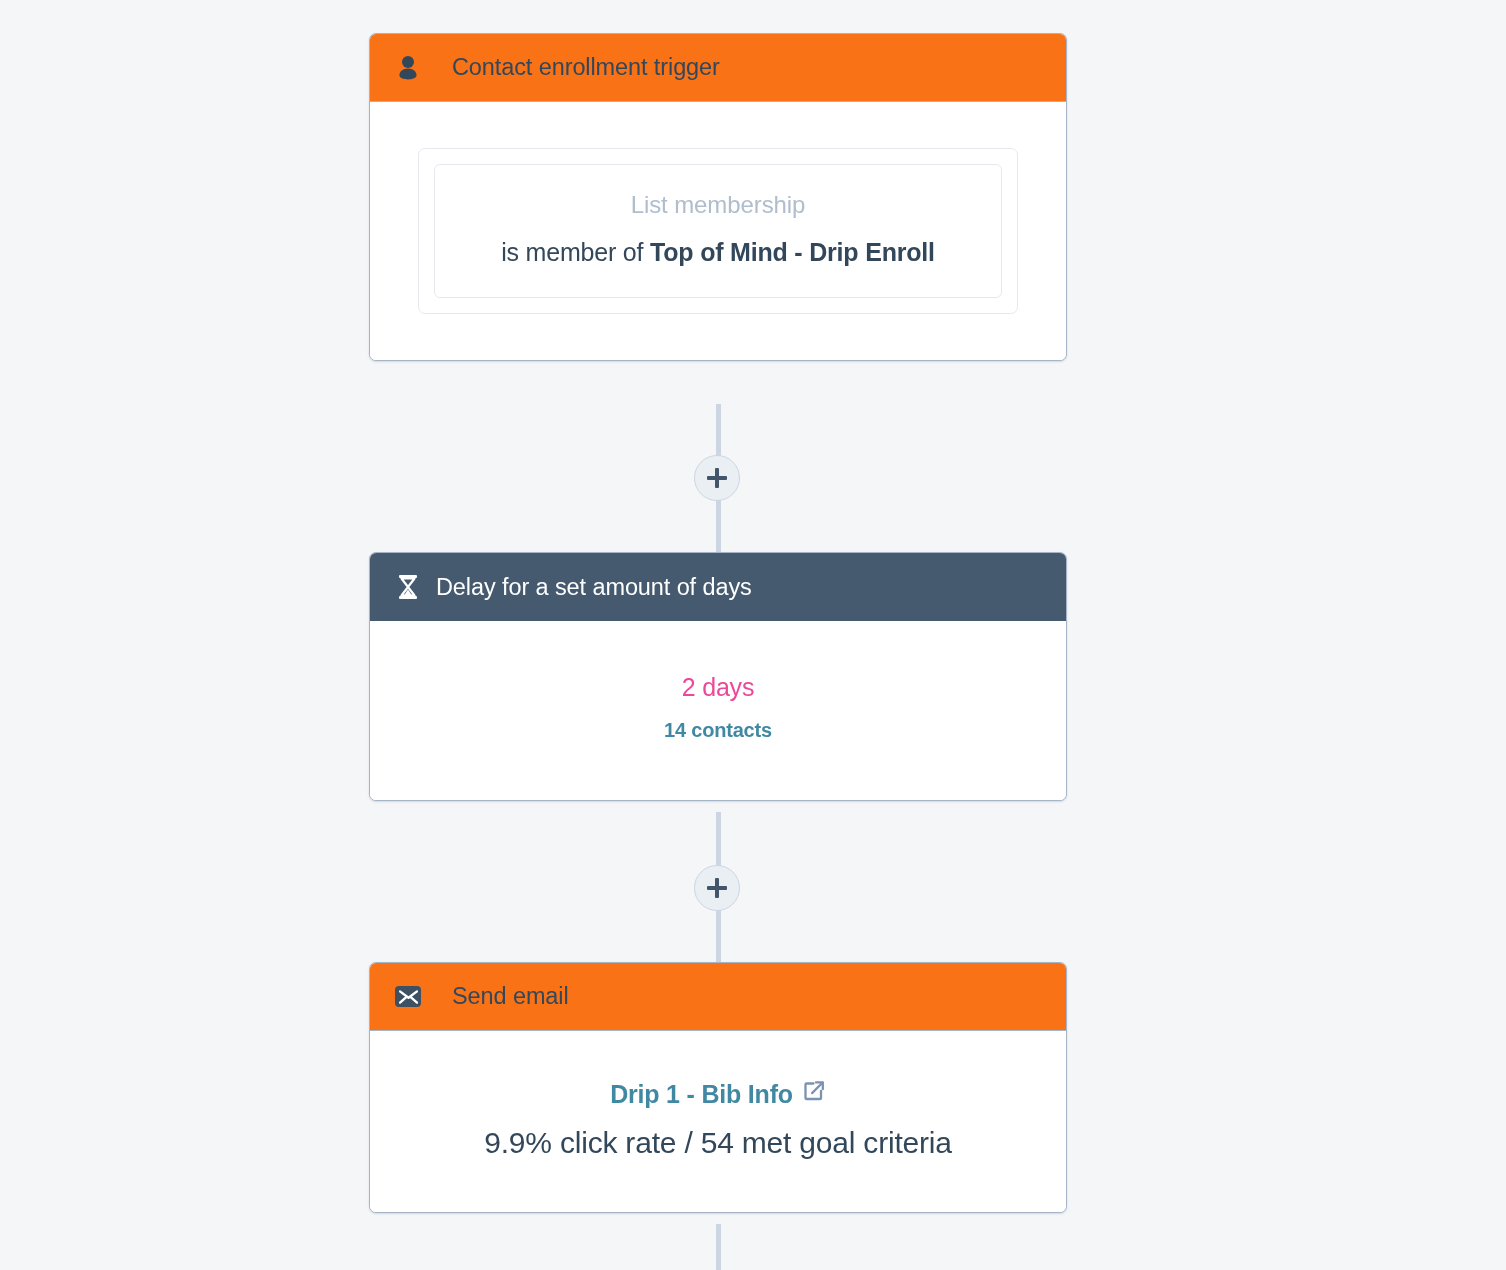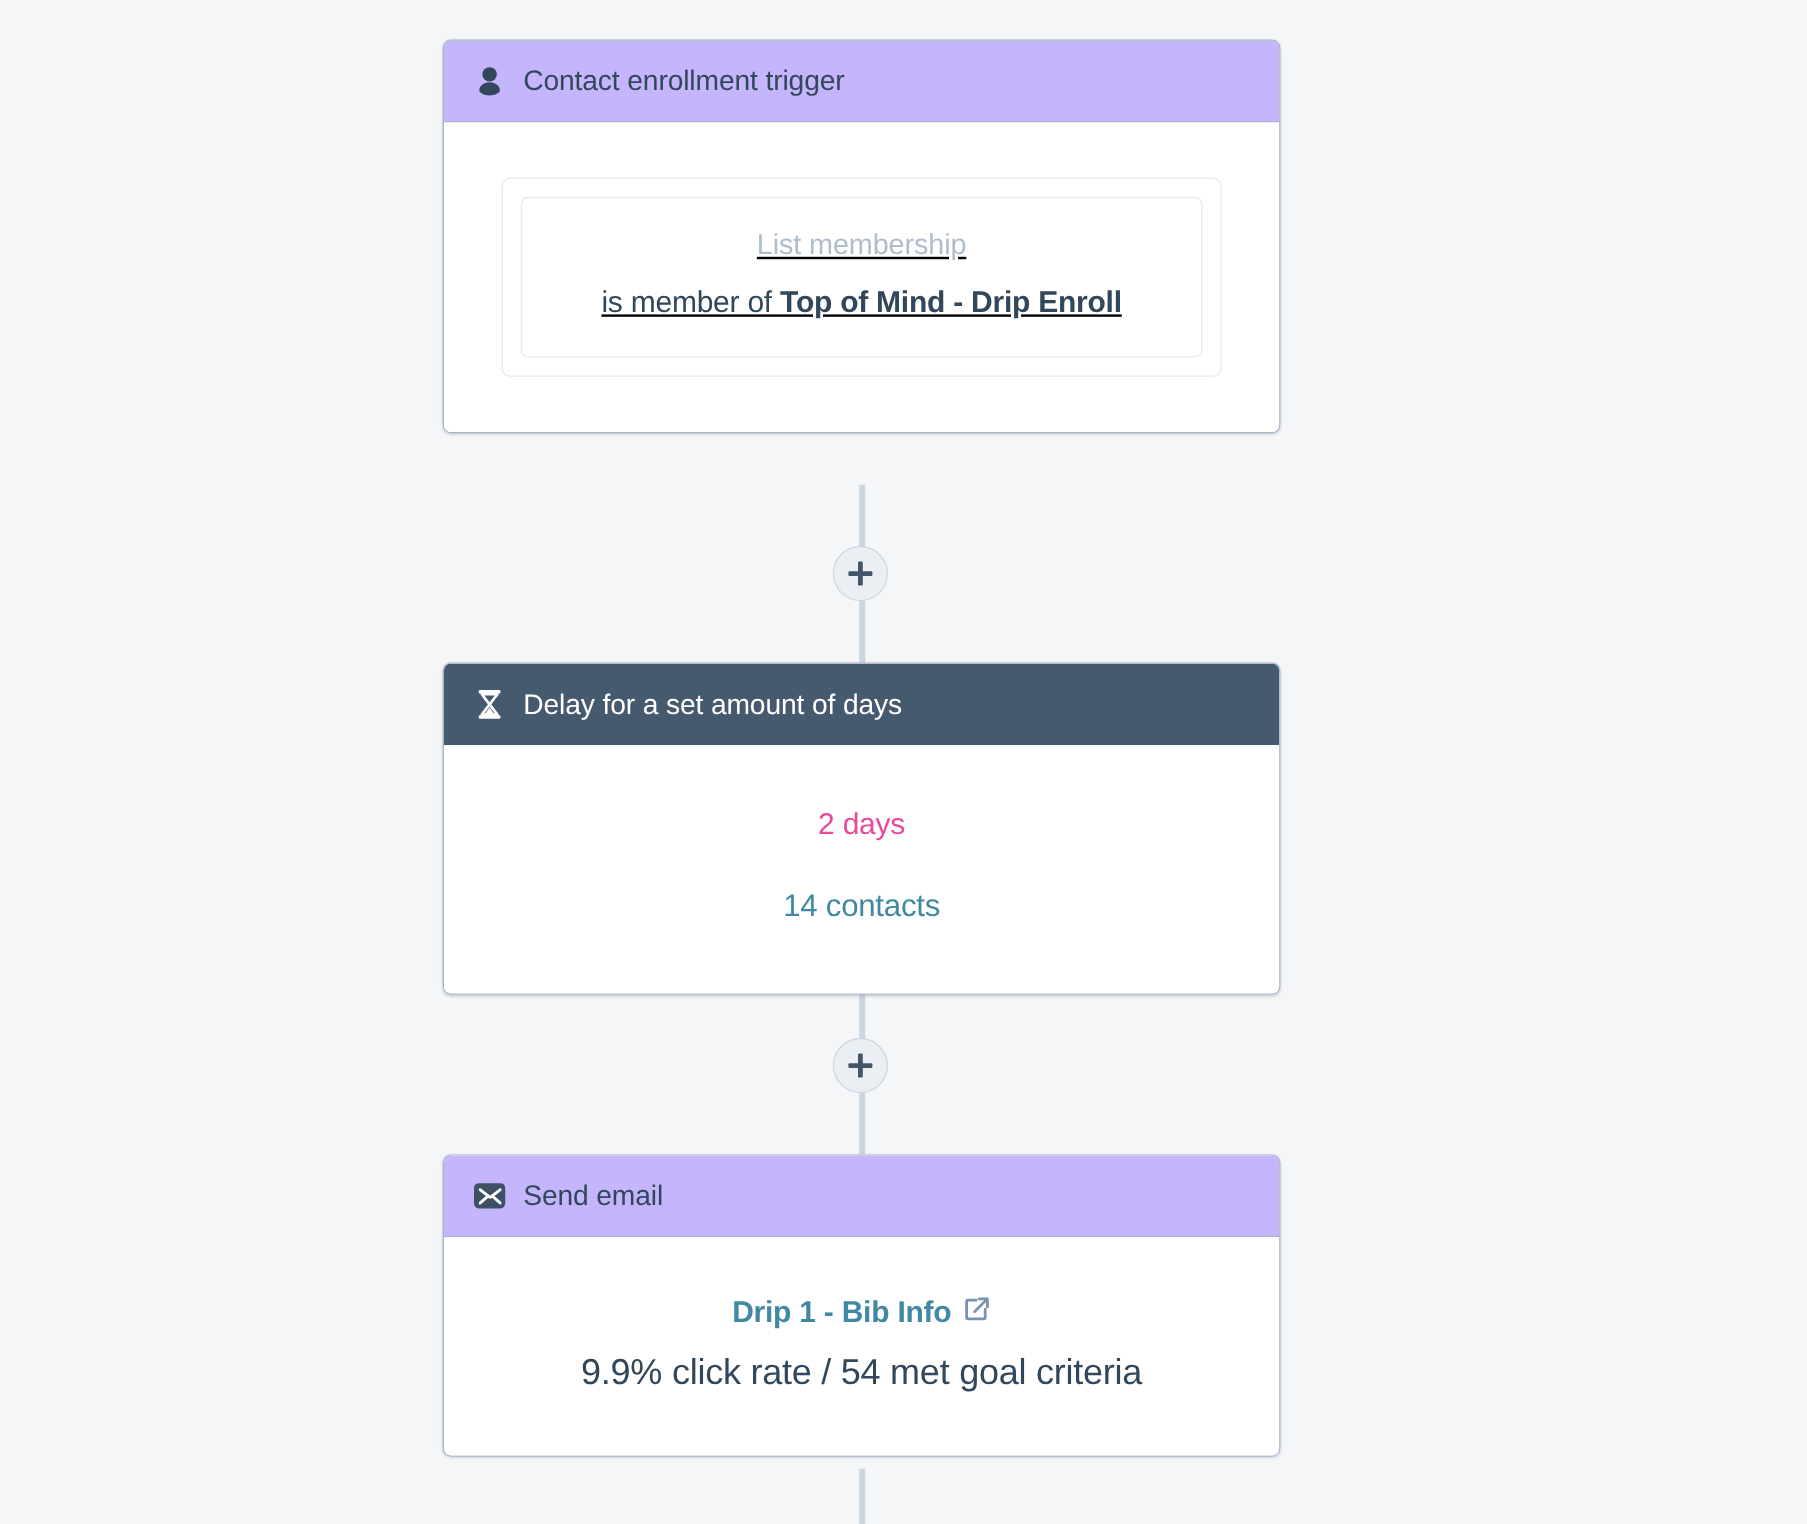--- a/index.html
+++ b/index.html
@@ -82,23 +82,24 @@
   .card-header {
     height: 68px;
     display: flex;
     align-items: center;
     padding-left: 24px;
     box-sizing: border-box;
     font-size: 23.5px;
     letter-spacing: -0.1px;
   }
   .card-header.light {
-    background: #c4b5fd;
+    background: #f97316;
     color: #33475b;
     border-bottom: 1.5px solid #a6b4c8;
+    gap: 16px;
   }
   .card-header.dark {
     background: #45596f;
     color: #ffffff;
   }
   .card-header .hdr-icon {
     width: 28px;
     height: 28px;
     margin-right: 14px;
     display: flex;
@@ -109,21 +110,21 @@
   .card-body {
     background: #ffffff;
     display: flex;
     flex-direction: column;
     align-items: center;
     justify-content: center;
   }
 
   
   #card-trigger { top: 33px; }
-  #card-trigger .card-body { padding: 46px 0 46px 0; text-decoration: underline; }
+  #card-trigger .card-body { padding: 46px 0 46px 0; }
 
   .outer-box {
     width: 600px;
     border: 1.5px solid #e5e8ed;
     border-radius: 7px;
     padding: 15px;
     box-sizing: border-box;
     background: #fff;
   }
   .inner-box {
@@ -151,26 +152,25 @@
   
   #card-delay { top: 552px; }
   #card-delay .card-body { padding: 52px 0 58px 0; }
   .delay-amount {
     font-size: 25px;
     color: #ec4899;
     letter-spacing: -0.2px;
     margin-bottom: 17px;
   }
   .delay-contacts {
-    font-size: 26px;
+    font-size: 20px;
     color: #4189a3;
-    font-weight: normal;
+    font-weight: bold;
     letter-spacing: -0.2px;
     cursor: pointer;
-    margin-top: 20px;
   }
 
   
   #card-email { top: 962px; }
   #card-email .card-body { padding: 48px 0 52px 0; }
   .email-link {
     font-size: 25px;
     color: #4189a3;
     font-weight: bold;
     letter-spacing: -0.2px;

